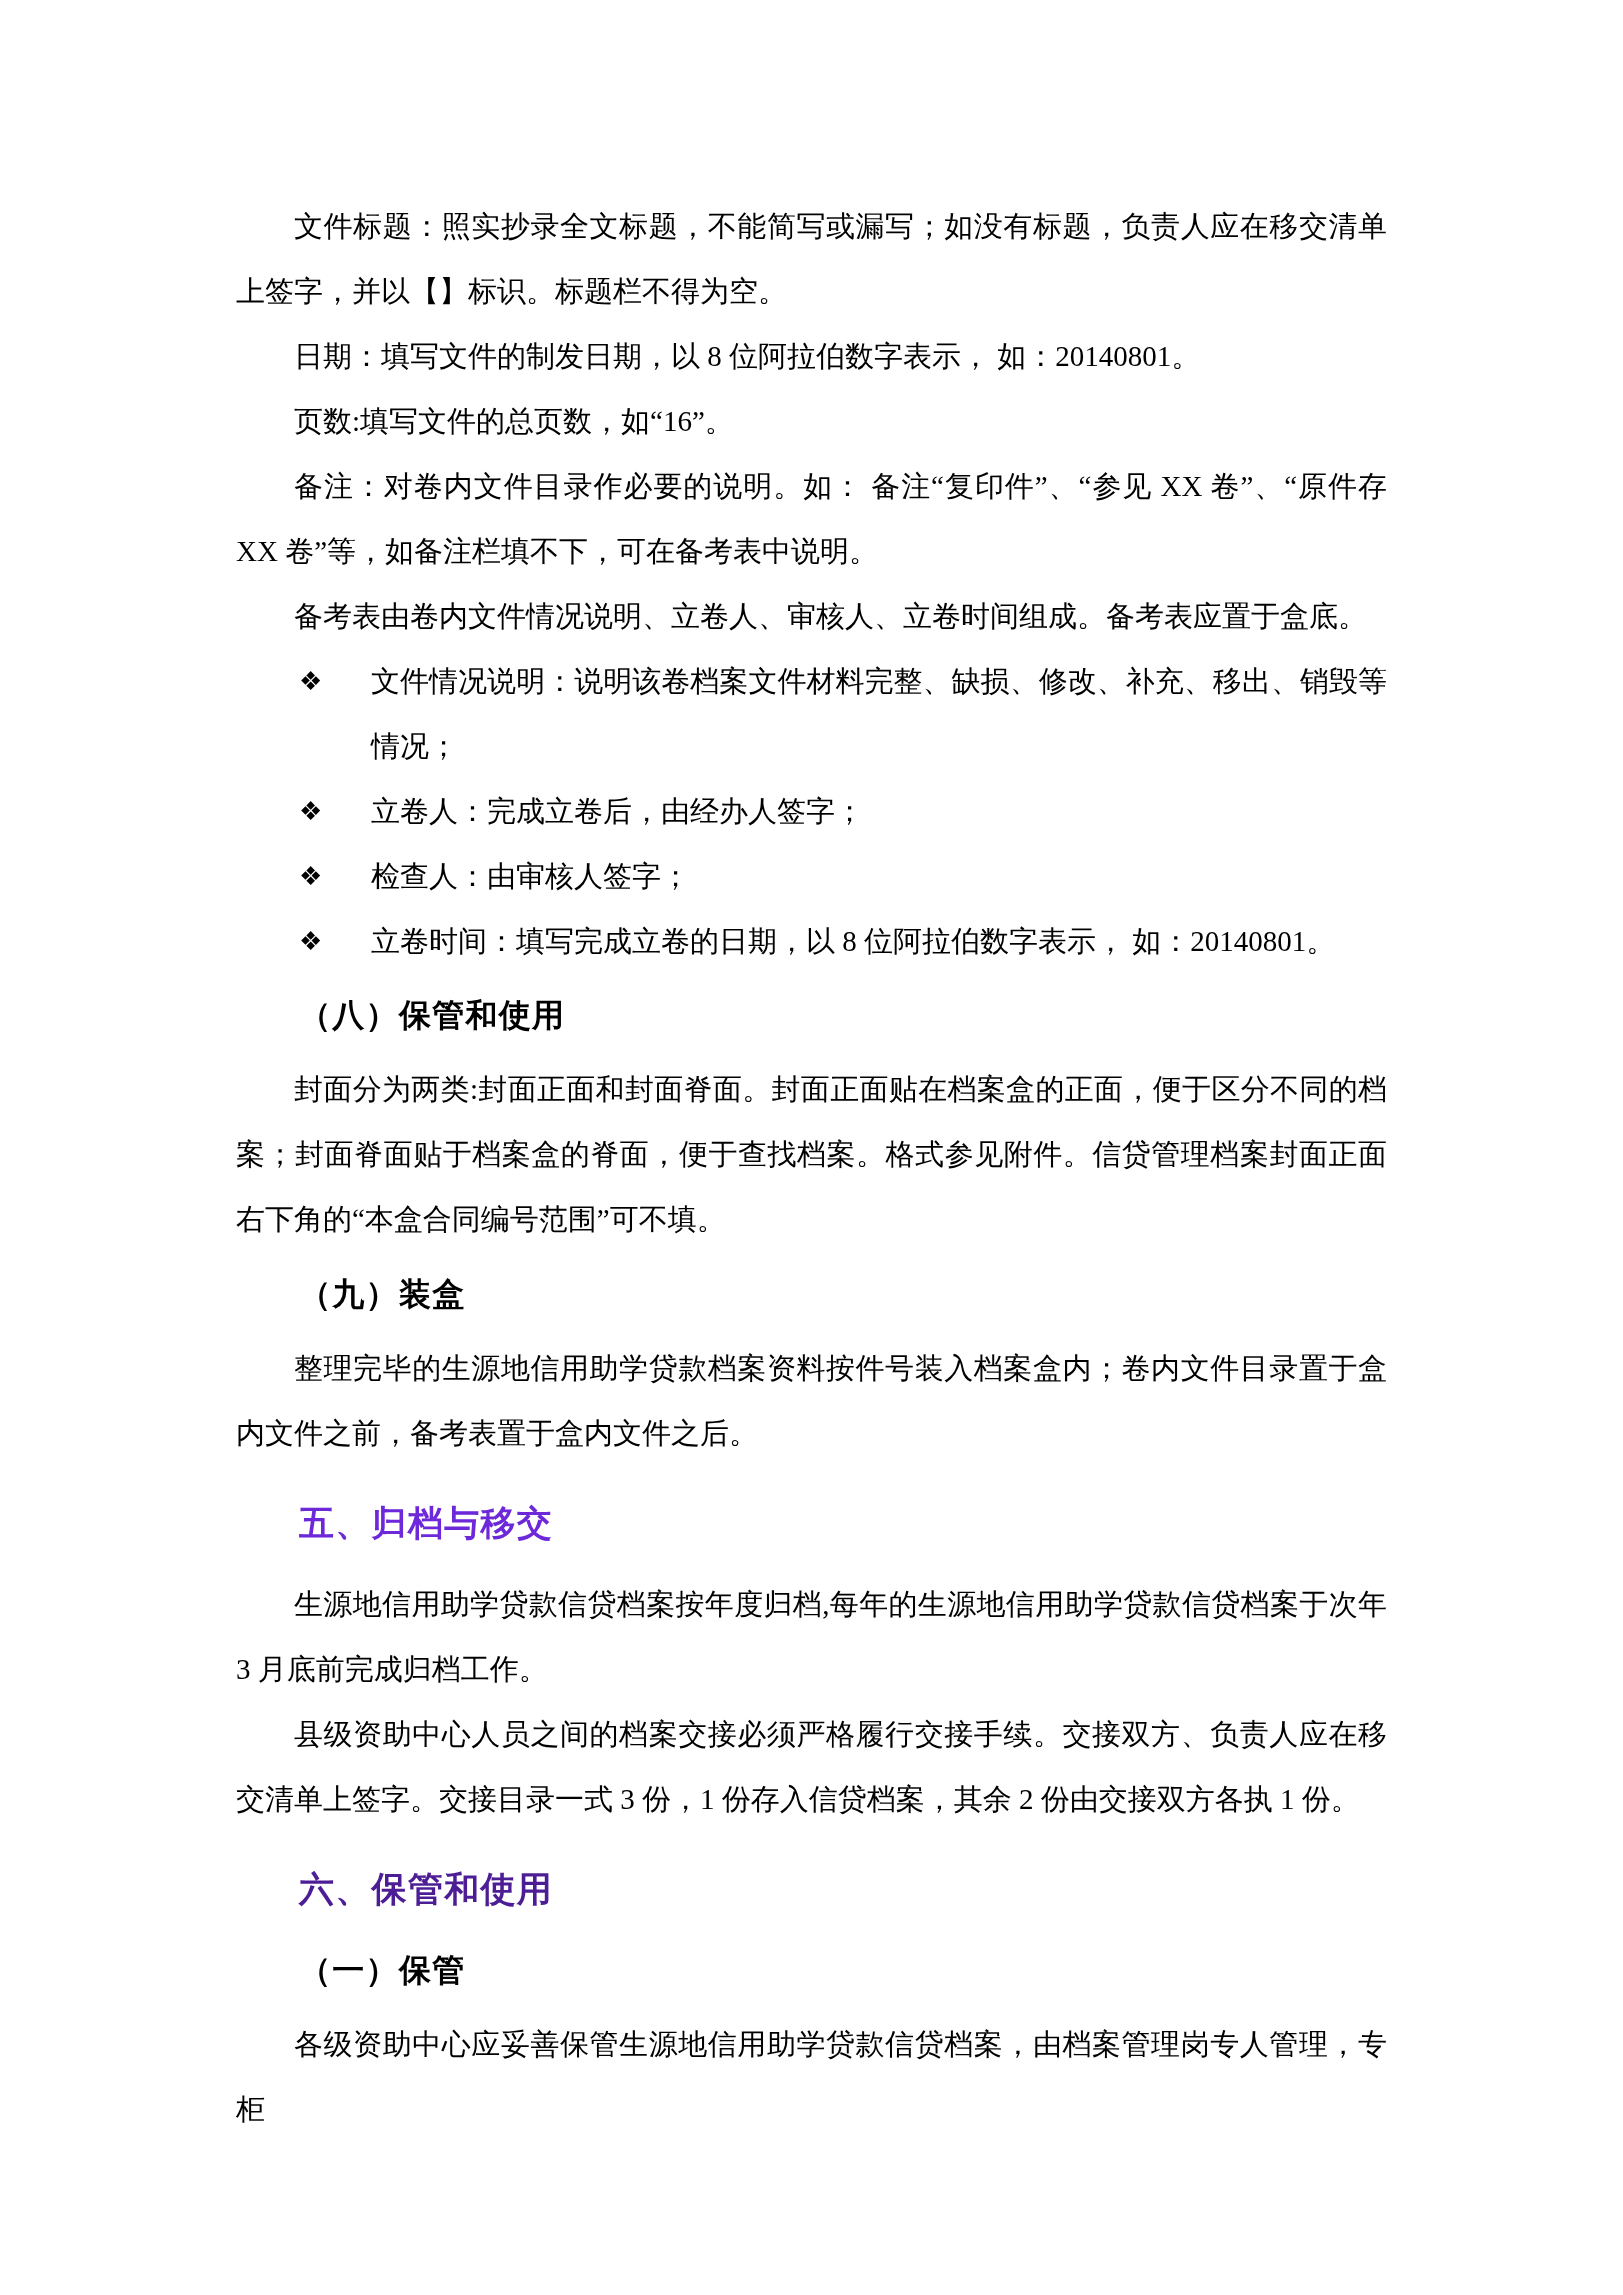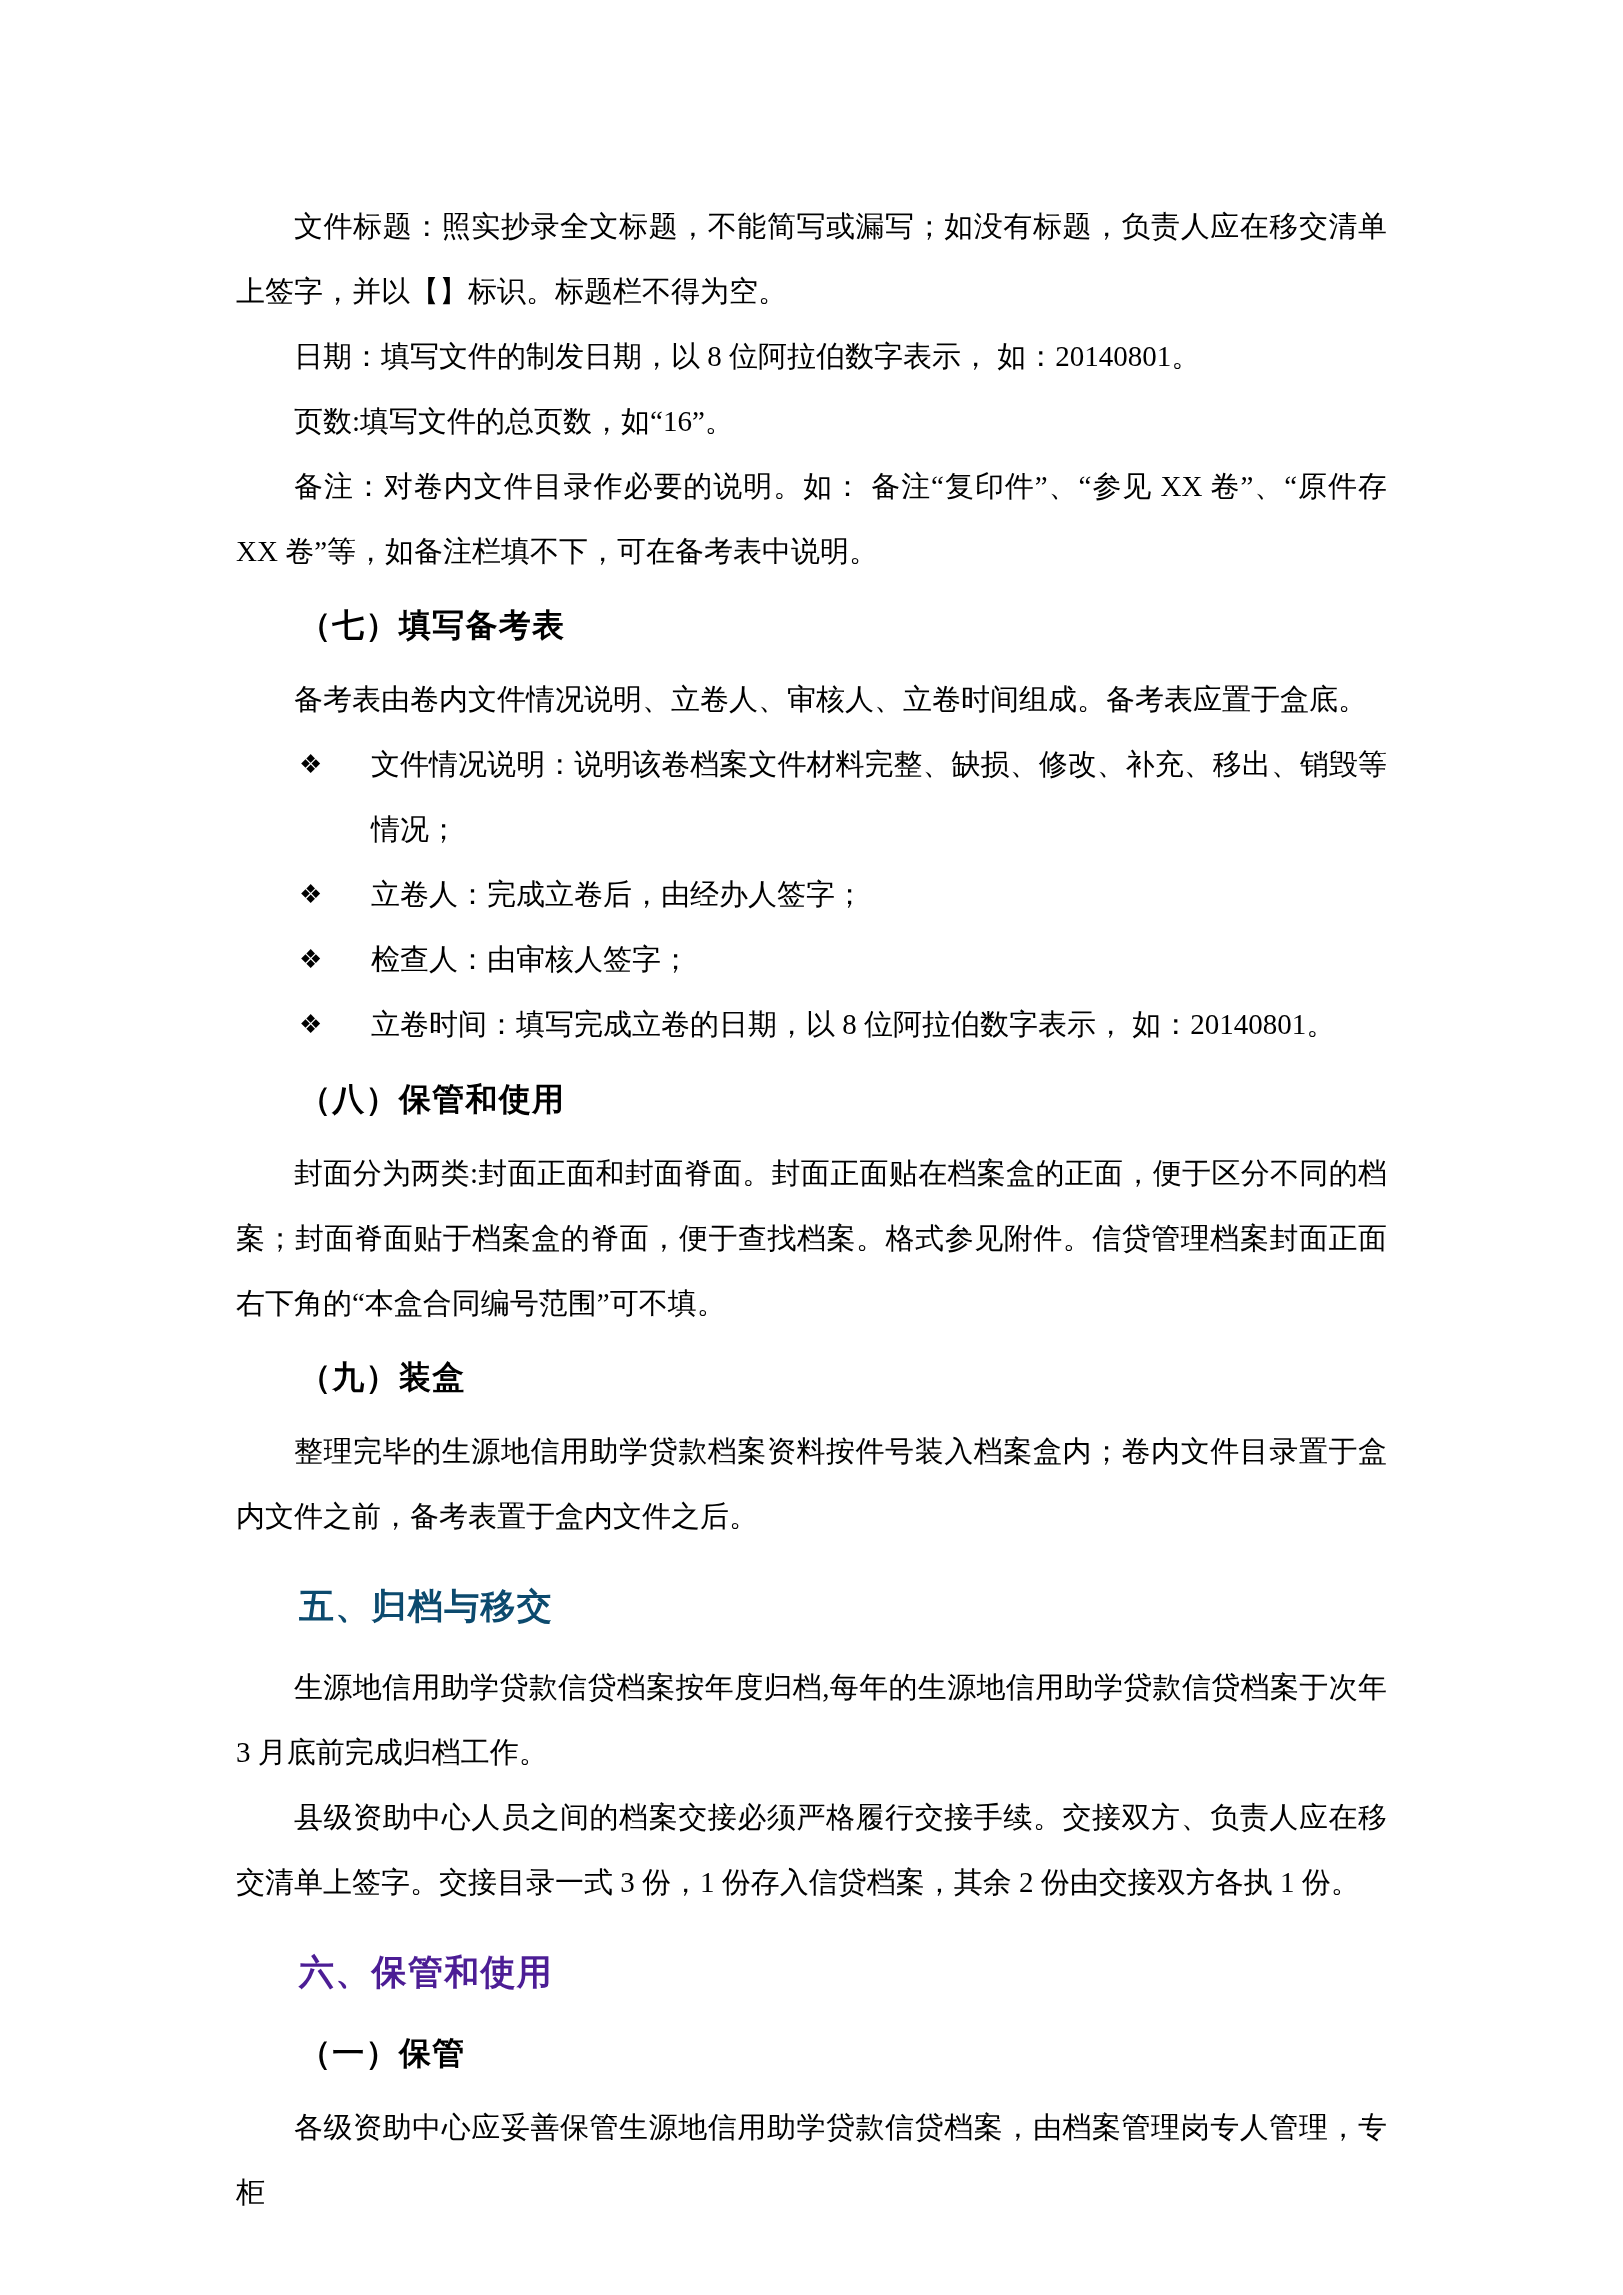--- a/index.html
+++ b/index.html
@@ -74,21 +74,20 @@
 </head>
 <body>
 
 <div class="page">
 
   <p class="para">文件标题：照实抄录全文标题，不能简写或漏写；如没有标题，负责人应在移交清单上签字，并以【】标识。标题栏不得为空。</p>
   <p class="para">日期：填写文件的制发日期，以 8 位阿拉伯数字表示， 如：20140801。</p>
   <p class="para">页数:填写文件的总页数，如“16”。</p>
   <p class="para">备注：对卷内文件目录作必要的说明。如： 备注“复印件”、“参见 XX 卷”、“原件存 XX 卷”等，如备注栏填不下，可在备考表中说明。</p>
 
-  <h3 class="kai-heading">（七）填写备考表</h3>
 
   <p class="para">备考表由卷内文件情况说明、立卷人、审核人、立卷时间组成。备考表应置于盒底。</p>
 
   <ul class="bullet-list">
     <li class="bullet-item">
       <span class="bullet-glyph">❖</span>
       <span class="bullet-text">文件情况说明：说明该卷档案文件材料完整、缺损、修改、补充、移出、销毁等情况；</span>
     </li>
     <li class="bullet-item">
       <span class="bullet-glyph">❖</span>
@@ -105,21 +104,21 @@
   </ul>
 
   <h3 class="kai-heading">（八）保管和使用</h3>
 
   <p class="para">封面分为两类:封面正面和封面脊面。封面正面贴在档案盒的正面，便于区分不同的档案；封面脊面贴于档案盒的脊面，便于查找档案。格式参见附件。信贷管理档案封面正面右下角的“本盒合同编号范围”可不填。</p>
 
   <h3 class="kai-heading">（九）装盒</h3>
 
   <p class="para">整理完毕的生源地信用助学贷款档案资料按件号装入档案盒内；卷内文件目录置于盒内文件之前，备考表置于盒内文件之后。</p>
 
-  <h2 class="blue-heading" style="color: #0c4a6e;">五、归档与移交</h2>
+  <h2 class="blue-heading" style="color: #6d28d9;">五、归档与移交</h2>
 
   <p class="para">生源地信用助学贷款信贷档案按年度归档,每年的生源地信用助学贷款信贷档案于次年 3 月底前完成归档工作。</p>
   <p class="para">县级资助中心人员之间的档案交接必须严格履行交接手续。交接双方、负责人应在移交清单上签字。交接目录一式 3 份，1 份存入信贷档案，其余 2 份由交接双方各执 1 份。</p>
 
   <h2 class="blue-heading" style="color: #4c1d95;">六、保管和使用</h2>
 
   <h3 class="kai-heading">（一）保管</h3>
 
   <p class="para">各级资助中心应妥善保管生源地信用助学贷款信贷档案，由档案管理岗专人管理，专柜</p>
 

